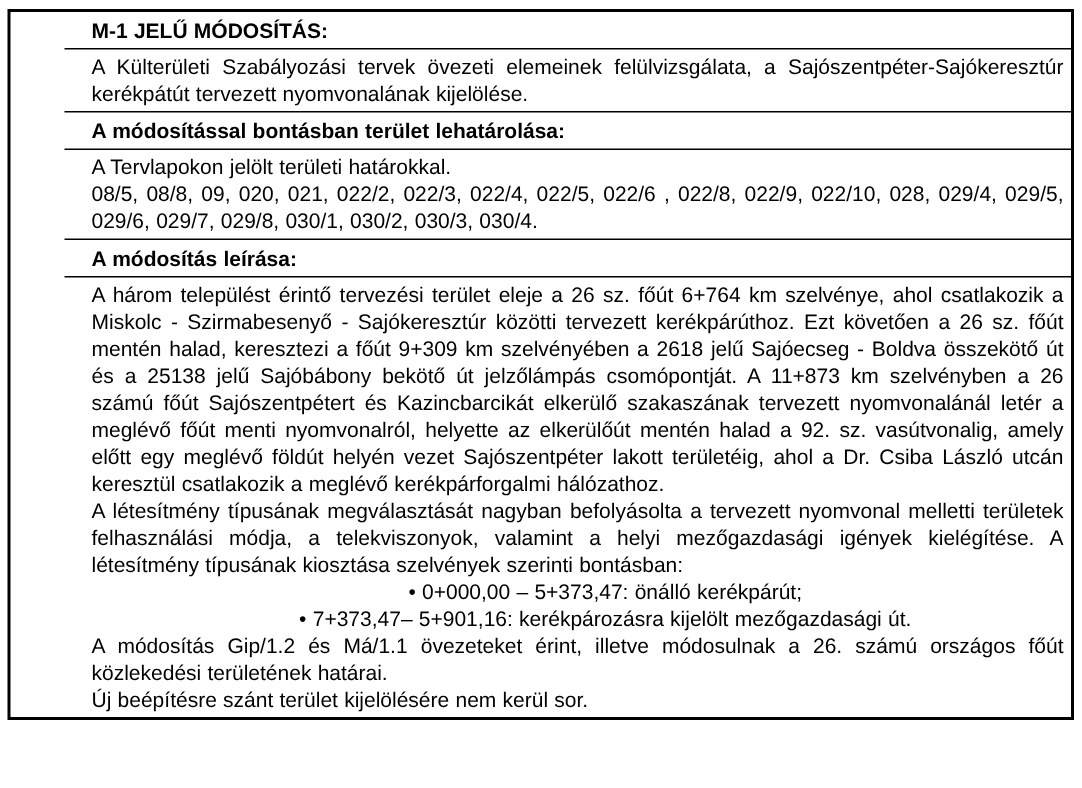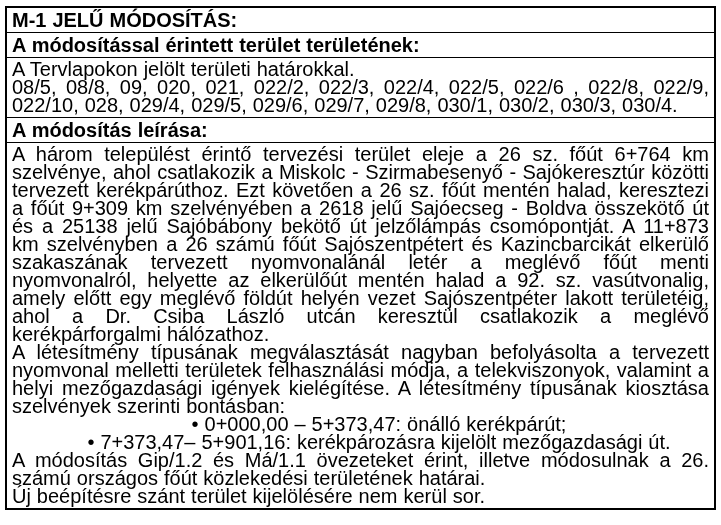--- a/index.html
+++ b/index.html
@@ -21,23 +21,24 @@
   .doc-table {
     position: absolute;
     left: 5px;
     top: 6px;
     width: 707px;
     border: 2px solid #000000;
     background: #ffffff;
   }
   .row {
     border-bottom: 1px solid #000000;
-    padding: 2px 5px 3px 5px;
-    font-size: 20px;
+    padding: 2px 5px 3px 18px;
+    font-size: 14px;
     line-height: 18px;
+    margin-left: 36px;
   }
   .row:last-child {
     border-bottom: none;
   }
   .row.bold {
     font-weight: bold;
     padding-top: 3px;
     padding-bottom: 3px;
   }
   .row p {
@@ -56,23 +57,26 @@
 </head>
 <body>
 
 <div class="page">
   <div class="doc-table">
 
     <div class="row bold">
       <p class="hdr">M-1 JELŰ MÓDOSÍTÁS:</p>
     </div>
 
+    <div class="row">
+      <p>A Külterületi Szabályozási tervek övezeti elemeinek felülvizsgálata, a Sajószentpéter-Sajókeresztúr kerékpátút tervezett nyomvonalának kijelölése.</p>
+    </div>
 
     <div class="row bold">
-      <p class="hdr">A módosítással érintett terület területének:</p>
+      <p class="hdr">A módosítással bontásban terület lehatárolása:</p>
     </div>
 
     <div class="row">
       <p>A Tervlapokon jelölt területi határokkal.</p>
       <p>08/5, 08/8, 09, 020, 021, 022/2, 022/3, 022/4, 022/5, 022/6 , 022/8, 022/9, 022/10, 028, 029/4, 029/5, 029/6, 029/7, 029/8, 030/1, 030/2, 030/3, 030/4.</p>
     </div>
 
     <div class="row bold">
       <p class="hdr">A módosítás leírása:</p>
     </div>

